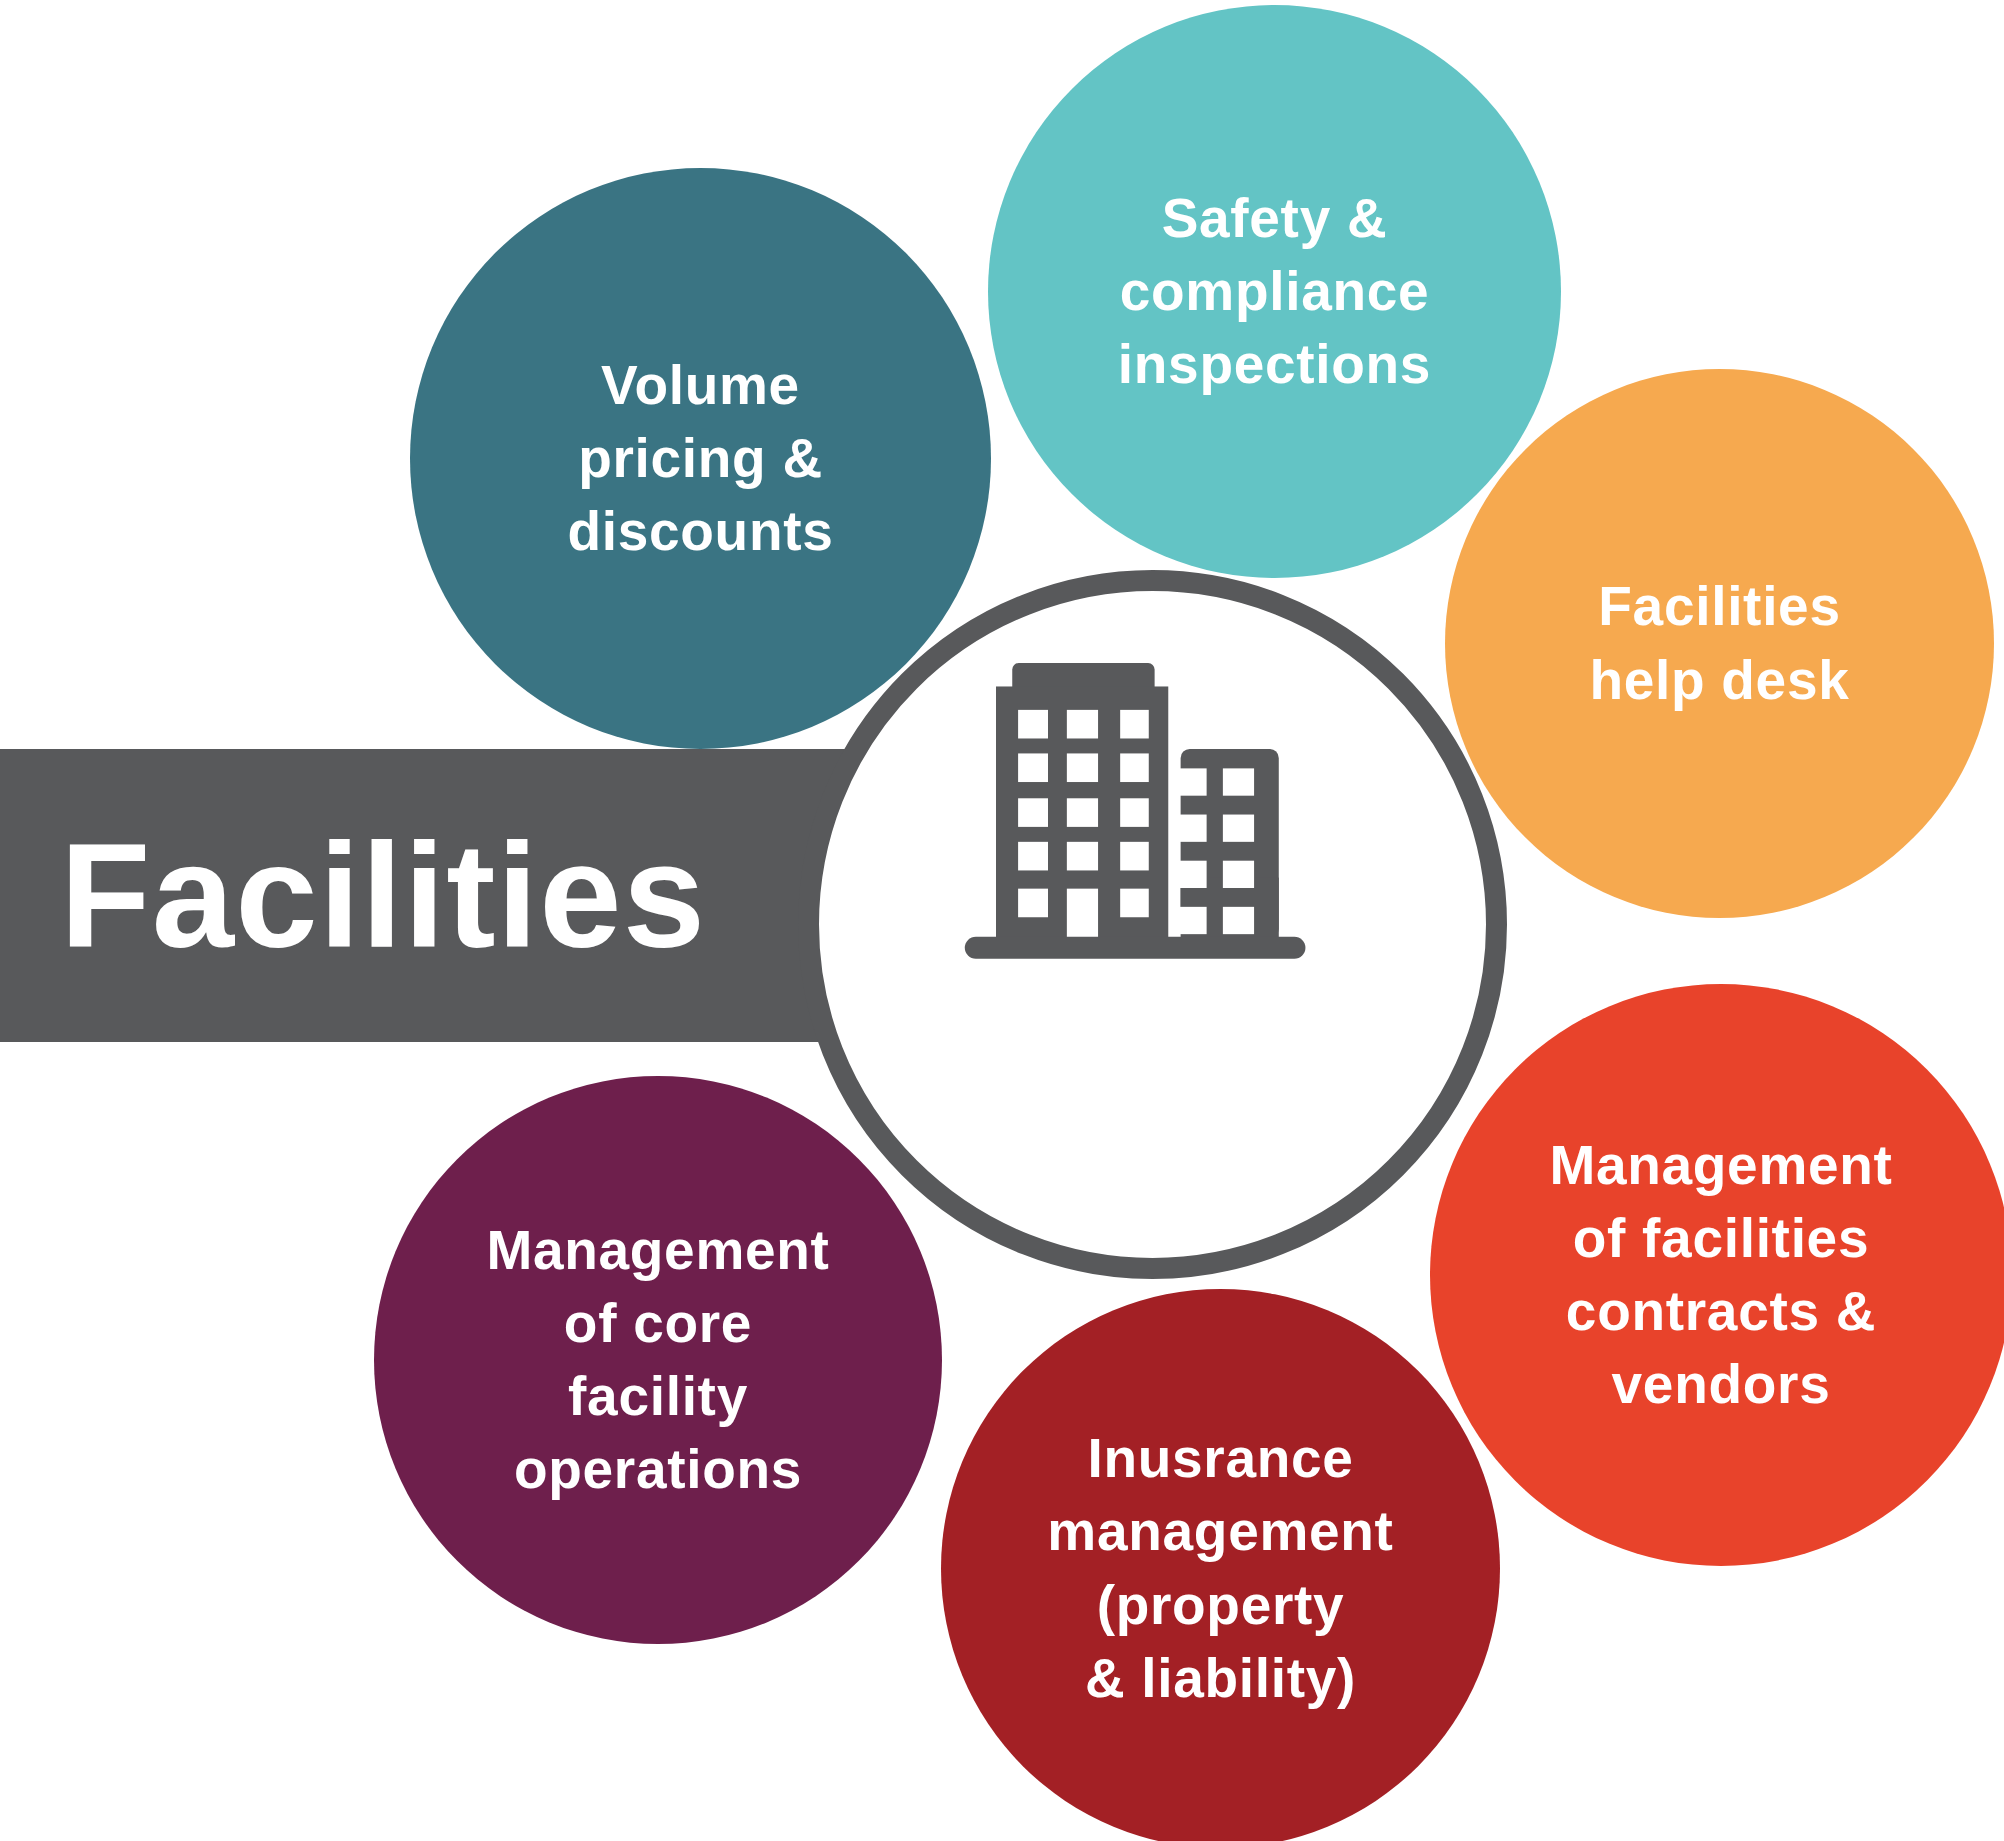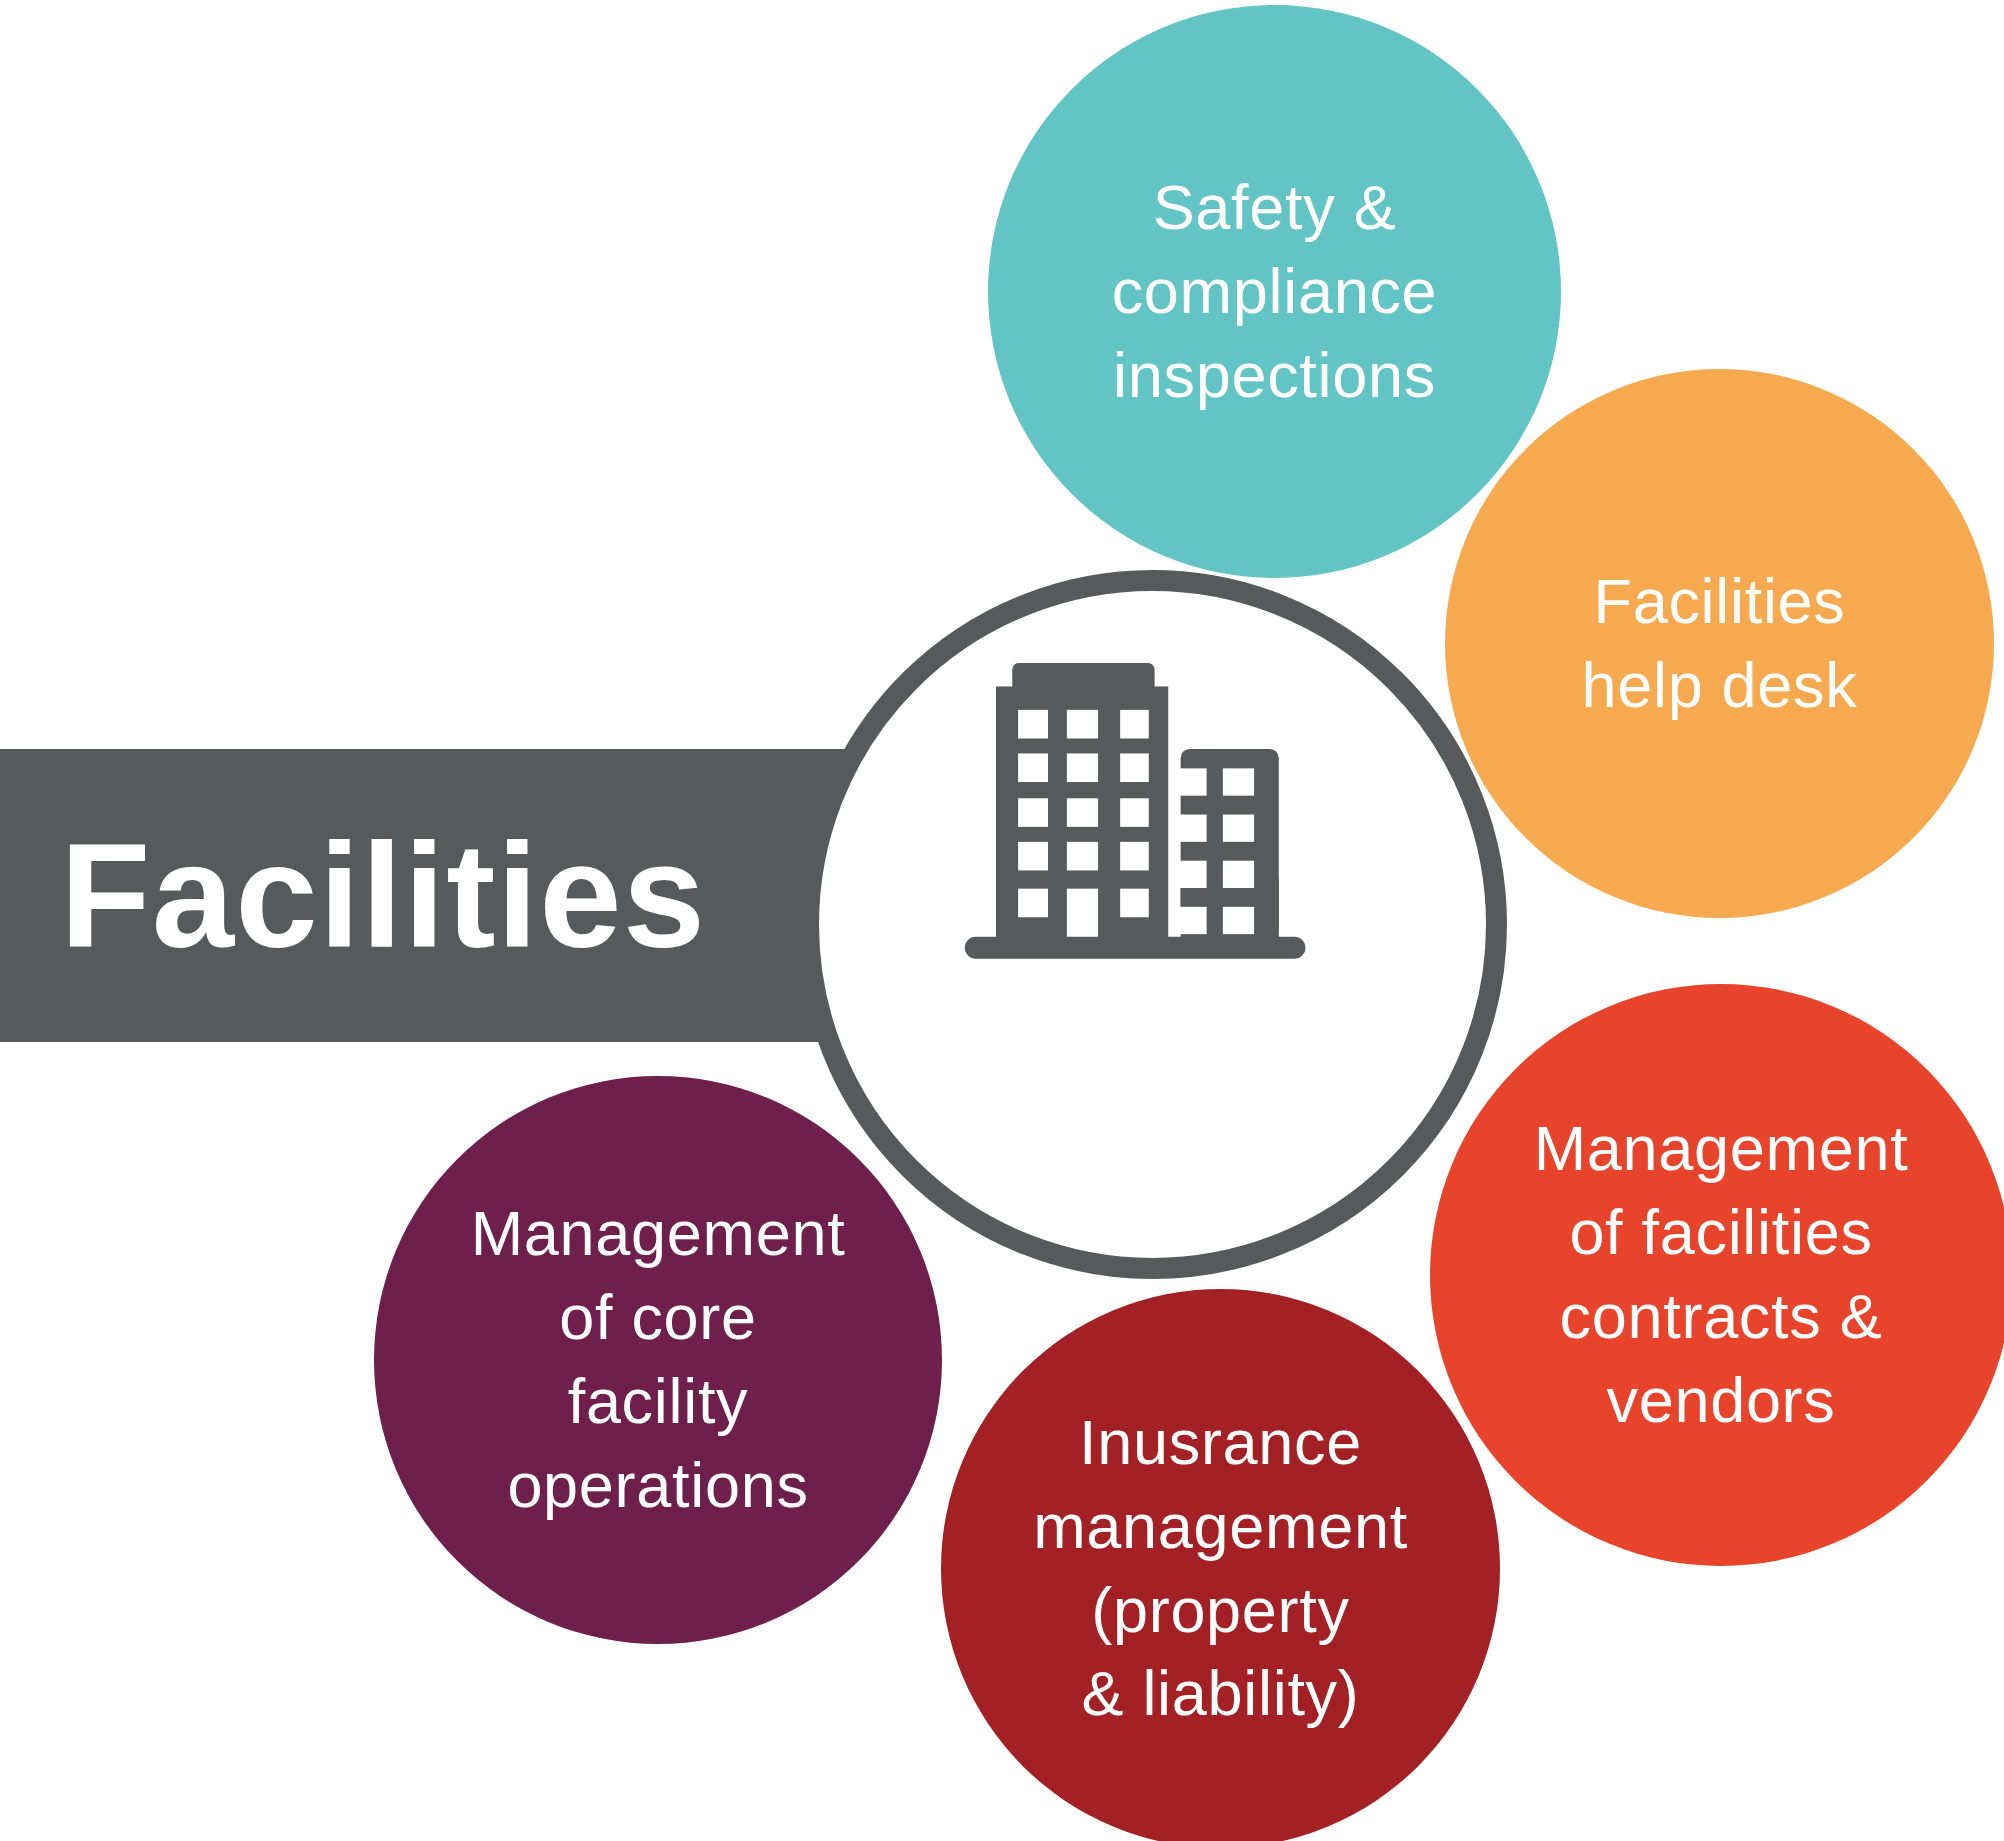--- a/index.html
+++ b/index.html
@@ -21,22 +21,22 @@
     position: absolute;
     border-radius: 50%;
     display: flex;
     align-items: center;
     justify-content: center;
     text-align: center;
   }
   .circle .label {
     white-space: pre-line;
     color: #ffffff;
-    font-weight: 400;
-    font-size: 63px;
+    font-weight: 700;
+    font-size: 55px;
     line-height: 1.33;
     letter-spacing: 0.7px;
   }
   .banner {
     position: absolute;
     left: 0;
     top: 749px;
     width: 1145px;
     height: 293px;
     display: flex;
@@ -67,20 +67,25 @@
     width: 2005px;
     height: 1841px;
     pointer-events: none;
   }
 </style>
 </head>
 <body>
 
 <div class="stage">
 
+  <div class="circle" style="left: 410px; top: 168px; width: 581px; height: 581px; background: rgb(58, 116, 131);">
+    <div class="label">Volume
+pricing &amp;
+discounts</div>
+  </div>
 
   <div class="circle" style="left: 988px; top: 5.2px; width: 573px; height: 573px; background: rgb(99, 196, 197);">
     <div class="label">Safety &amp;
 compliance
 inspections</div>
   </div>
 
   <div class="circle" style="left: 1445px; top: 369px; width: 549px; height: 549px; background: rgb(246, 169, 79);">
     <div class="label">Facilities
 help desk</div>

